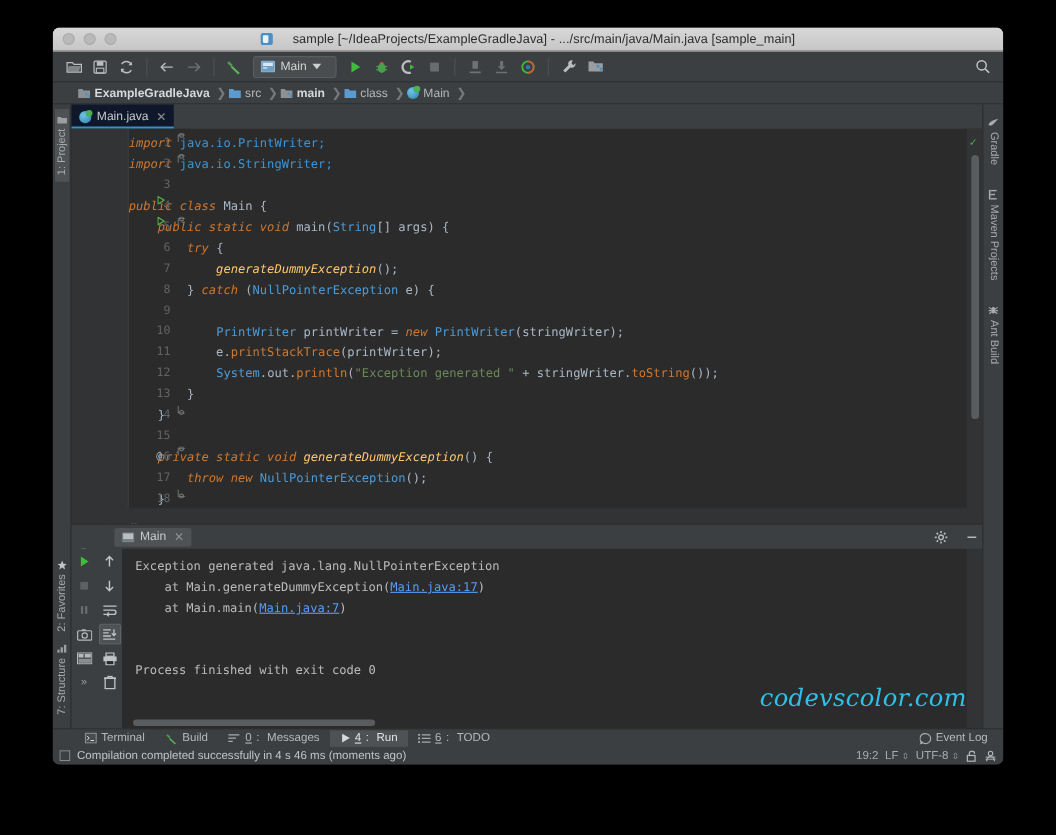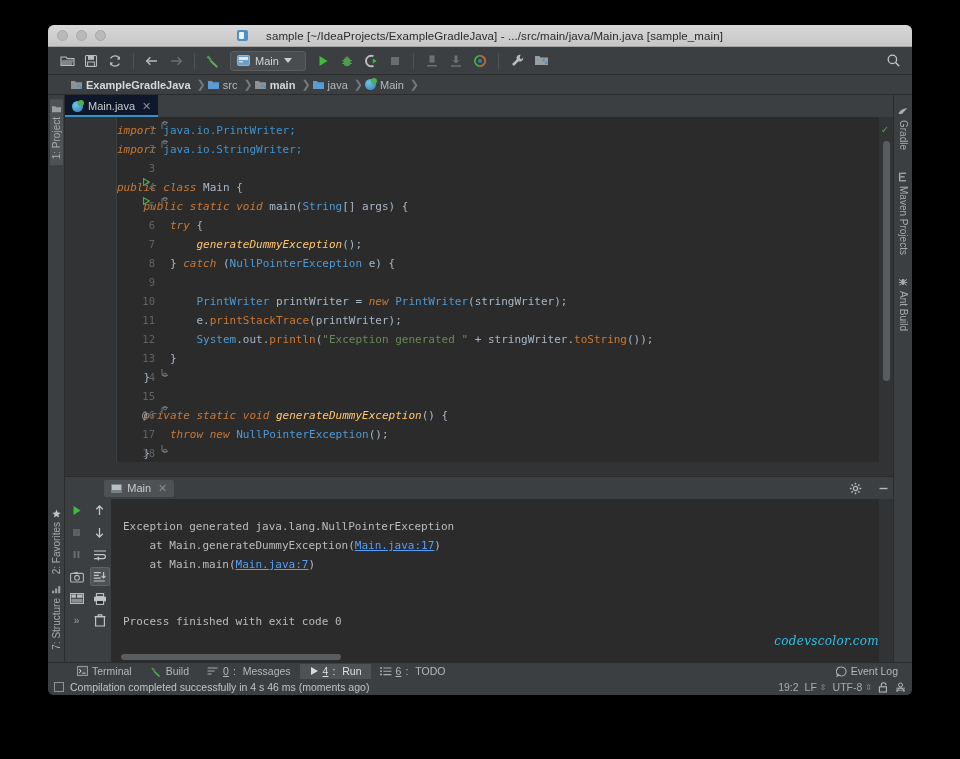--- a/index.html
+++ b/index.html
@@ -154,28 +154,28 @@
   .runhead-btn{width:20px;height:20px;display:flex;align-items:center;justify-content:center;color:#b0b3b5;}
 
   .runbody{flex:1;display:flex;min-height:0;}
   .runtools{width:46px;background:#3c3f41;display:flex;}
   .runtool-col{width:23px;display:flex;flex-direction:column;align-items:center;padding-top:2px;gap:3px;}
   .rtb{width:20px;height:19px;display:flex;align-items:center;justify-content:center;}
   .rtb.sel{background:#4e5254;border:1px solid #5f6365;border-radius:2px;}
   .console{
     flex:1;background:#2b2b2b;position:relative;overflow:hidden;
     font-family:"DejaVu Sans Mono","Liberation Mono",monospace;
-    font-size:11px;color:#bbbbbb;padding:18px 0 0 12px;
+    font-size:11px;color:#bbbbbb;padding:6px 0 0 12px;
   }
   .cline{height:19px;line-height:19px;white-space:pre;}
   .link{color:#589df6;text-decoration:underline;}
   .watermark{
     position:absolute;right:14px;bottom:14px;
     font-family:"DejaVu Serif",serif;font-style:italic;
-    font-size:12px;color:#2fc0e8;letter-spacing:.3px;
+    font-size:22px;color:#2fc0e8;letter-spacing:.3px;
   }
   .console-hscroll{position:absolute;left:10px;bottom:2px;width:220px;height:6px;background:#5a5d5f;border-radius:3px;}
   .console-right{position:absolute;right:0;top:0;bottom:0;width:14px;background:#313335;}
 
   
   .twbar{
     height:17px;background:#3c3f41;border-top:1px solid #2b2b2b;
     display:flex;align-items:center;padding-left:20px;gap:0;
   }
   .twitem{display:flex;align-items:center;gap:4px;font-size:10.5px;color:#b5b8ba;padding:0 9px;height:15px;}
@@ -351,21 +351,21 @@
             <rect x="6.4" y="4.4" width="2" height="2" fill="#4a90c4"></rect>
             <rect x="8.7" y="6.4" width="2" height="2" fill="#4a90c4"></rect>
           </svg>
         <span>main</span>
       </div>
       <span class="crumb-div">❯</span>
       <div class="crumb">
         <svg width="11" height="10" viewBox="0 0 11 10">
             <path d="M0 1h4l.9 1.2H11V9H0z" fill="#5b9bd0"></path>
           </svg>
-        <span>java</span>
+        <span>class</span>
       </div>
       <span class="crumb-div">❯</span>
       <div class="crumb">
         <span class="jicon"></span>
         <span>Main</span>
       </div>
       <span class="crumb-div">❯</span>
     </div>
 
     <div class="body">

